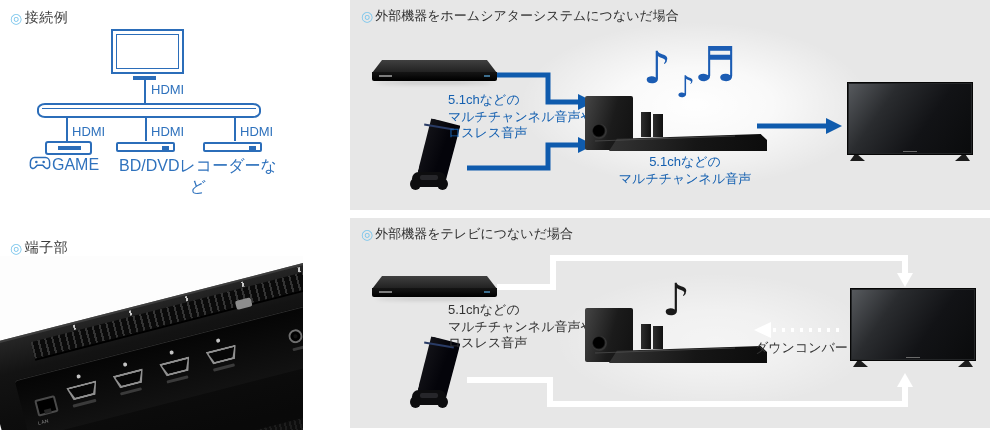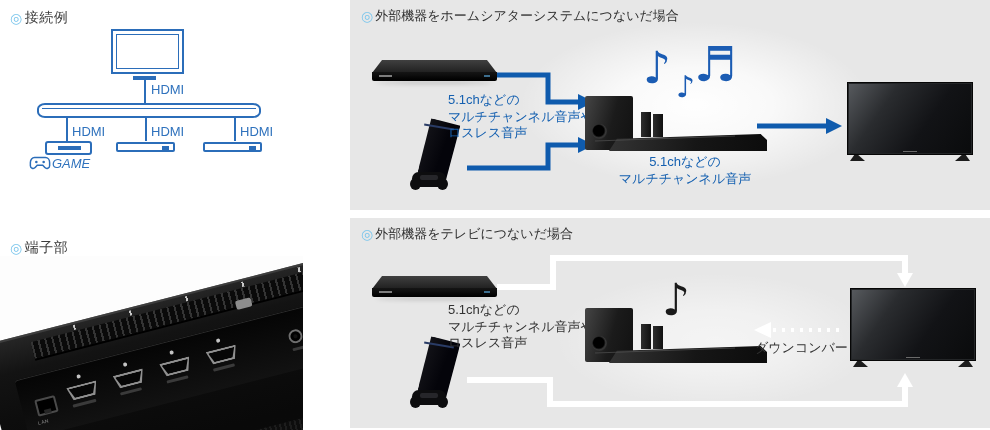--- a/index.html
+++ b/index.html
@@ -15,21 +15,21 @@
   .sec-title { position:absolute; font-size:14px; color:#3c3c3c; letter-spacing:.5px; display:flex; align-items:center; gap:2px; }
   .bullseye { color:#7cc6ec; font-size:14px; line-height:1; font-family:"DejaVu Sans",sans-serif; }
   .bd-line { position:absolute; background:#2b6db9; }
   .outline { position:absolute; border:2px solid #2b6db9; background:#fff; }
   .hdmi-lbl { position:absolute; font-size:13px; color:#2f72bd; }
   .tv-inner { position:absolute; inset:3px; border:1px solid #2b6db9; }
   .soundbar-outline { border-radius:8px/6px; }
   .sb-line { position:absolute; left:3px; right:3px; top:3px; height:1px; background:#2b6db9; }
   .dev-cap { position:absolute; right:4px; top:2px; width:7px; height:4px; background:#2b6db9; }
   .game-bar { position:absolute; left:11px; top:3px; width:23px; height:4px; background:#2b6db9; }
-  .diagram-lbl { position:absolute; font-size:13px; color:#2f72bd;font-style:italic; }
+  .diagram-lbl { position:absolute; font-size:16px; color:#2f72bd; }
 
   
   .photo { position:absolute; left:0; top:256px; width:303px; height:174px; overflow:hidden; background:#fdfdfd; }
   .photo-body { position:absolute; left:-20px; top:90px; width:450px; height:320px;
     transform:rotate(-14.4deg); transform-origin:0 0;
     background:linear-gradient(180deg,#262626 0px,#131313 34px,#0d0d0d 80px,#090909 140px,#0b0b0b 100%); }
   .edge-hl { position:absolute; left:0; right:0; top:0; height:2px; background:#474747; opacity:.7; }
   .dots-row { position:absolute; left:95px; right:60px; top:3px; height:5px;
     background:repeating-linear-gradient(90deg,rgba(230,230,230,.85) 0 2px,transparent 2px 58px); }
   .vents { position:absolute; left:50px; width:345px; top:9px; height:19px;
@@ -138,20 +138,21 @@
     <div class="outline" style="left:203px; top:142px; width:59px; height:10px; border-radius:2px;">
       <div class="dev-cap"></div>
     </div>
 
     <svg class="abs" style="left:29px; top:156px;" width="22" height="14" viewBox="0 0 24 15">
       <path d="M6,1.5 h12 a4.5,5.5 0 0 1 4.5,5.5 v3.5 a3,3 0 0 1 -5.2,2 l-2.3,-2.5 h-6 l-2.3,2.5 a3,3 0 0 1 -5.2,-2 v-3.5 a4.5,5.5 0 0 1 4.5,-5.5 z" fill="none" stroke="#2b6db9" stroke-width="1.6"></path>
       <circle cx="8" cy="6.5" r="1.4" fill="#2b6db9"></circle>
       <circle cx="16" cy="6.5" r="1.4" fill="#2b6db9"></circle>
     </svg>
     <div class="diagram-lbl" style="left:52px; top:156px;">GAME</div>
+    <div class="diagram-lbl" style="left:118px; top:156px; width:160px; text-align:center;">BD/DVDレコーダーなど</div>
   </div>
 
   <div class="sec-title" style="left:10px; top:239px;">
     <span class="bullseye">◎</span>
     <span>端子部</span>
   </div>
 
   <div class="photo">
     <div class="photo-body">
       <div class="edge-hl"></div>

